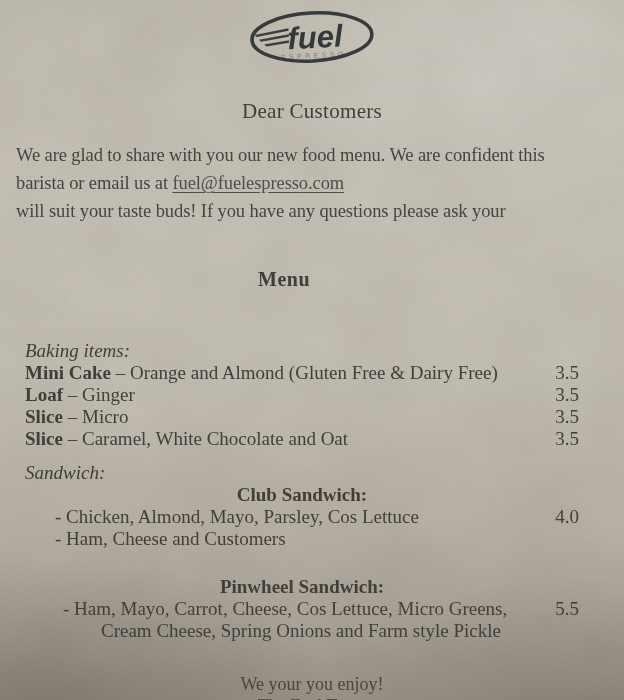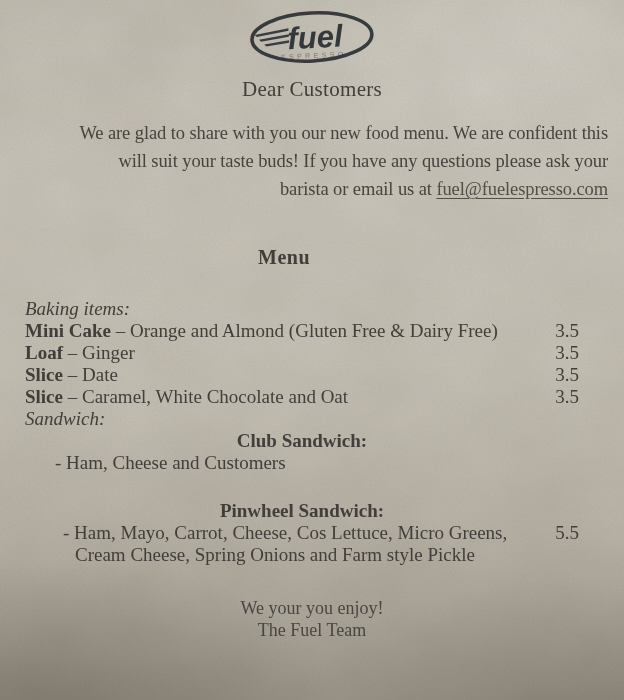--- a/index.html
+++ b/index.html
@@ -14,39 +14,39 @@
       linear-gradient(180deg,#c6c1b6 0%,#ccc7bd 28%,#c9c4b9 52%,#bdb7ac 74%,#aaa499 92%,#a19b90 100%);
     position:relative;
   }
   .page{position:relative;width:624px;height:700px;}
   .grain{position:absolute;left:0;top:0;z-index:5;pointer-events:none;mix-blend-mode:multiply;}
   .content{position:relative;z-index:2;}
 
   .logo-wrap{padding-top:8px;text-align:center;}
   .logo-wrap svg{transform:rotate(-3deg);}
 
-  .greeting{margin-top:4px;text-align:center;font-size:21px;line-height:22px;letter-spacing:.3px;}
+  .greeting{margin-top:26px;text-align:center;font-size:21px;line-height:22px;letter-spacing:.3px;}
 
-  .intro{margin-top:19px;padding:0 16px;font-size:18.5px;line-height:28px;letter-spacing:-0.1px;color:#4a4742;text-align:right;}
+  .intro{margin-top:19px;padding:0 16px;font-size:18.5px;line-height:28px;letter-spacing:-0.1px;color:#4a4742;}
   .intro .email{text-decoration:underline;text-underline-offset:3px;color:#55524c;}
 
   .menu-title{margin-top:43px;height:24px;text-align:center;font-weight:bold;font-size:20px;letter-spacing:.5px;position:relative;left:-28px;}
 
   .menu{padding:0 45px 0 25px;}
   .section-label{font-style:italic;font-size:19px;line-height:22px;}
-  .baking{margin-top:28px;}
+  .baking{margin-top:48px;}
   .row{display:flex;font-size:19px;line-height:22px;}
   .row .txt{flex:1;}
   .row .price{width:52px;text-align:right;white-space:nowrap;}
   .item-name{font-weight:bold;}
-  .sandwich{}
+  .sandwich{margin-top:12px;}
   .group-name{font-weight:bold;font-size:19px;line-height:22px;text-align:center;}
   .sub{padding-left:30px;}
   .sub2a{padding-left:38px;}
-  .sub2b{padding-left:50px;}
+  .sub2b{padding-left:50px;text-align:center;}
   .gap8{margin-top:8px;}
 
   .footer{margin-top:31px;text-align:center;font-size:18px;line-height:22px;color:#4c4944;}
 </style>
 </head>
 <body>
 
 <div class="page">
   <div class="content">
 
@@ -60,54 +60,58 @@
         </g>
         <text x="78" y="40" text-anchor="middle" font-family="Liberation Sans, sans-serif" font-style="italic" font-weight="bold" font-size="31" fill="#2a2f33" opacity="0.92">fuel</text>
         <text x="76" y="50" text-anchor="middle" font-family="Liberation Sans, sans-serif" font-size="7" letter-spacing="3.4" fill="#2a2f33" opacity="0.5">ESPRESSO</text>
       </svg>
     </div>
 
     <div class="greeting">Dear Customers</div>
 
     <div class="intro">
       <div>We are glad to share with you our new food menu. We are confident this</div>
+      <div><span>barista or email us at </span><span class="email">fuel@fuelespresso.com</span></div>
       <div>will suit your taste buds! If you have any questions please ask your</div>
-      <div><span>barista or email us at </span><span class="email">fuel@fuelespresso.com</span></div>
     </div>
 
     <div class="menu-title">Menu</div>
 
     <div class="menu">
 
       <div class="baking">
         <div class="section-label">Baking items:</div>
 
         <div class="row">
           <span class="txt"><span class="item-name">Mini Cake</span> <span>– Orange and Almond (Gluten Free &amp; Dairy Free)</span></span>
           <span class="price">3.5</span>
         </div>
         <div class="row">
           <span class="txt"><span class="item-name">Loaf</span> <span>– Ginger</span></span>
           <span class="price">3.5</span>
         </div>
         <div class="row">
-          <span class="txt"><span class="item-name">Slice</span> <span>– Date</span></span>
+          <span class="txt"><span class="item-name">Slice</span> <span>– Micro</span></span>
           <span class="price">3.5</span>
         </div>
         <div class="row">
           <span class="txt"><span class="item-name">Slice</span> <span>– Caramel, White Chocolate and Oat</span></span>
           <span class="price">3.5</span>
         </div>
       </div>
 
       <div class="sandwich">
         <div class="section-label">Sandwich:</div>
 
         <div>
           <div class="group-name">Club Sandwich:</div>
+          <div class="row">
+            <span class="txt sub">- Chicken, Almond, Mayo, Parsley, Cos Lettuce</span>
+            <span class="price">4.0</span>
+          </div>
           <div class="row">
             <span class="txt sub">- Ham, Cheese and Customers</span>
             <span class="price"></span>
           </div>
         </div>
 
         <div class="gap8" style="margin-top:26px;">
           <div class="group-name">Pinwheel Sandwich:</div>
           <div class="row">
             <span class="txt sub2a">- Ham, Mayo, Carrot, Cheese, Cos Lettuce, Micro Greens,</span>

